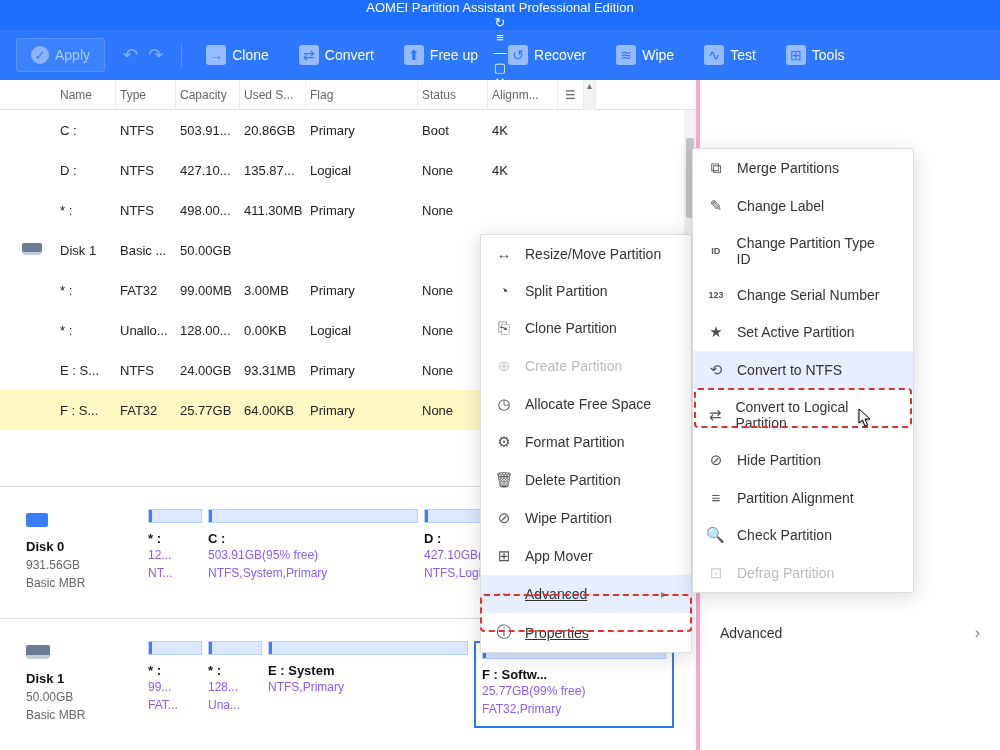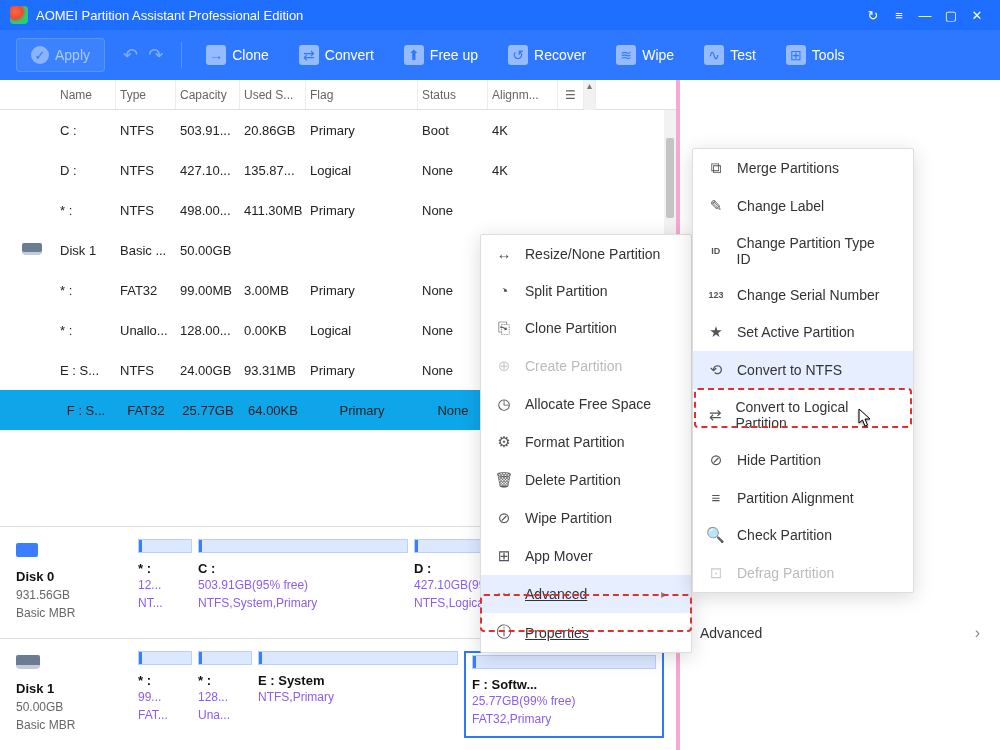--- a/index.html
+++ b/index.html
@@ -1,18 +1,18 @@
 <!DOCTYPE html>
 <html><head>
 <meta charset="utf-8">
 <style>
 * { box-sizing: border-box; margin: 0; padding: 0; font-family: 'Segoe UI', Arial, sans-serif; }
 body { width: 1000px; height: 750px; overflow: hidden; background: #fff; position: relative; }
 
-.titlebar { height: 30px; background: linear-gradient(#1e6fff,#1e6fff); color: #fff; display: flex; align-items: center; padding: 0 10px; font-size: 13px; }
+.titlebar { height: 30px; background: linear-gradient(#1e6fff,#1e6fff); color: #fff; display: flex; align-items: center; padding: 0 10px; font-size: 13px; flex-direction: column; }
 .titlebar .logo { width: 18px; height: 18px; background: radial-gradient(circle at 30% 30%, #ff6b35, #e74c3c 40%, #2ecc71 60%); border-radius: 4px; margin-right: 8px; }
 .titlebar .spacer { flex: 1; }
 .titlebar .winbtn { width: 26px; height: 26px; display: flex; align-items: center; justify-content: center; cursor: pointer; }
 
 .toolbar { height: 50px; background: #2d78ff; display: flex; align-items: center; padding: 0 16px; gap: 18px; }
 .apply-btn { display: flex; align-items: center; gap: 6px; background: rgba(255,255,255,0.12); border: 1px solid rgba(255,255,255,0.25); color: #fff; padding: 7px 14px; border-radius: 4px; font-size: 14px; cursor: pointer; opacity: 0.6; }
 .apply-btn .circ { width: 18px; height: 18px; background: rgba(255,255,255,0.7); border-radius: 50%; color: #2d78ff; font-size: 13px; display:flex;align-items:center;justify-content:center;}
 .undo-redo { color: rgba(255,255,255,0.4); font-size: 18px; display: flex; gap: 10px; }
 .toolbar .sep { width: 1px; height: 26px; background: rgba(255,255,255,0.2); }
 .tool-item { display: flex; align-items: center; gap: 6px; color: #fff; font-size: 14px; padding: 6px 6px; cursor: pointer; }
@@ -23,27 +23,27 @@
 
 .table-head { display: flex; height: 30px; border-bottom: 1px solid #e0e0e0; font-size: 12px; color: #666; align-items: center; padding-left: 56px; }
 .table-head > div { border-right: 1px solid #eee; padding: 0 4px; height: 100%; display:flex; align-items:center; }
 .col-name { width: 60px; } .col-type { width: 60px; } .col-cap { width: 64px; } .col-used { width: 66px; } .col-flag { width: 112px; } .col-status { width: 70px; } .col-align { width: 70px; text-align: center; }
 .list-btn { width: 26px; display:flex; align-items:center; justify-content:center; color:#666; }
 .scrollbar { width: 12px; background:#f2f2f2; display:flex; flex-direction:column; }
 .scroll-thumb { background:#c4c4c4; border-radius:2px; margin:0 2px; }
 
 .rows { flex: 1; overflow: hidden; position: relative; }
 .row { display: flex; height: 40px; align-items: center; font-size: 13px; color: #222; padding-left: 56px; border-bottom: 0px solid transparent; }
-.row.selected { background: #0ea5e9; text-align: center; }
+.row.selected { background: #fef9c3; }
 .row .cell { padding: 0 4px; }
 .row .icon-col { position: absolute; left: 22px; }
 .disk-icon { width: 20px; height: 12px; background: #6b7c93; border-radius: 2px 2px 4px 4px; border-bottom: 3px solid #c3ccd9; display:inline-block; }
 .cell.name { width: 60px; } .cell.type { width: 60px; } .cell.cap { width: 64px; } .cell.used { width: 66px; } .cell.flag { width: 112px; } .cell.status { width: 70px; } .cell.align { width: 70px; }
 
-.disk-summary { border-top: 1px solid #ddd; padding: 12px; display: flex; gap: 6px; }
+.disk-summary { border-top: 1px solid #ddd; padding: 22px; display: flex; gap: 6px; }
 .disk-card { flex: 0 0 auto; padding: 4px 10px 4px 4px; }
 .disk-card.main-card { width: 120px; }
 .mini-icon { width: 22px; height: 14px; background: #3a7dff; border-radius: 2px; margin-bottom: 8px; display:inline-block; }
 .disk-box-icon { width: 24px; height: 14px; background: #6b7c93; border-radius: 2px 2px 4px 4px; border-bottom: 4px solid #c3ccd9; margin-bottom:8px; display:inline-block;}
 .disk-card h4 { font-size: 13px; font-weight: 700; color: #111; margin-bottom: 2px; }
 .disk-card .sub { font-size: 12px; color: #666; line-height: 1.5; }
 .part-card { flex: 0 0 auto; width: 54px; }
 .part-card .bar { height: 14px; background: #dbe8ff; border: 1px solid #b8d0ff; margin-bottom: 8px; position:relative; }
 .part-card .bar::before { content:''; position:absolute; left:0; top:0; bottom:0; width:3px; background:#3a7dff; }
 .part-card.wide { width: 210px; }
@@ -271,21 +271,21 @@
     <div style="display:flex;align-items:center;justify-content:space-between;color:#333;font-size:14px;padding:8px 4px;">
       <span>Advanced</span>
       <span class="chevron-r">›</span>
     </div>
   </div>
 </div>
 
 <div class="context-menu" id="menu1" style="left:480px; top:234px; width:212px;">
     <div class="item">
       <span class="mic" style="">↔</span>
-      <span>Resize/None Partition</span>
+      <span>Resize/Move Partition</span>
     </div>
     <div class="item">
       <span class="mic" style="">◔</span>
       <span>Split Partition</span>
     </div>
     <div class="item">
       <span class="mic" style="">⎘</span>
       <span>Clone Partition</span>
     </div>
     <div class="item disabled">

